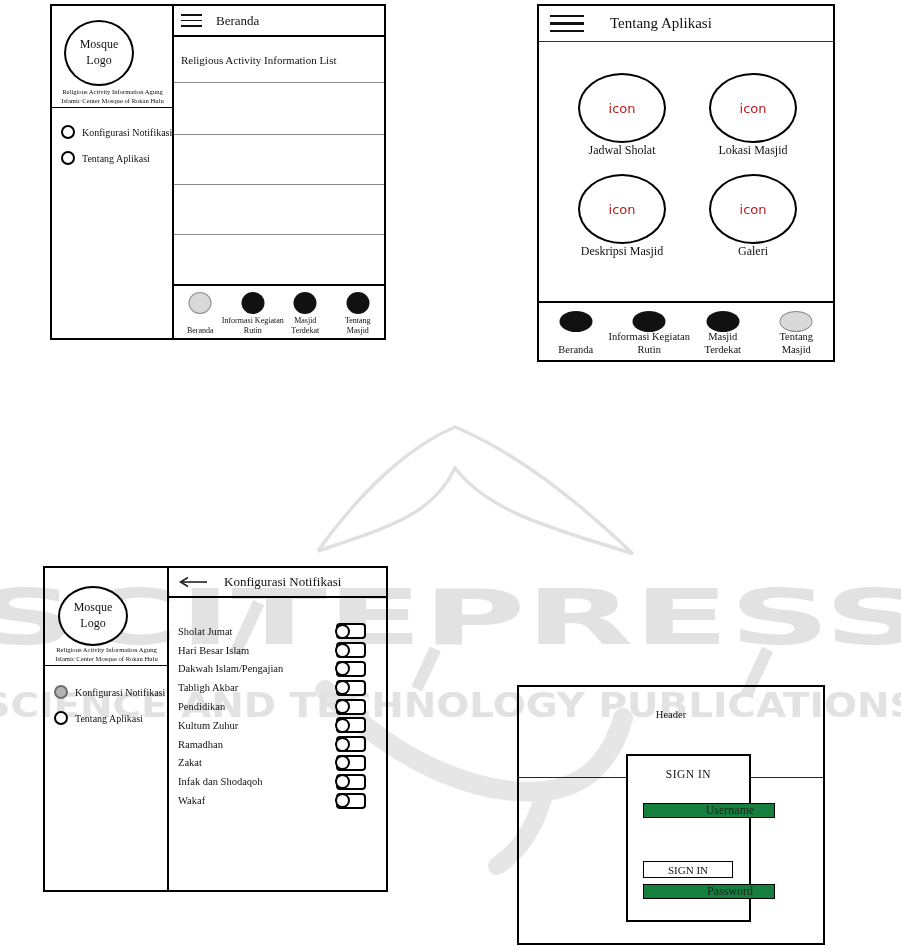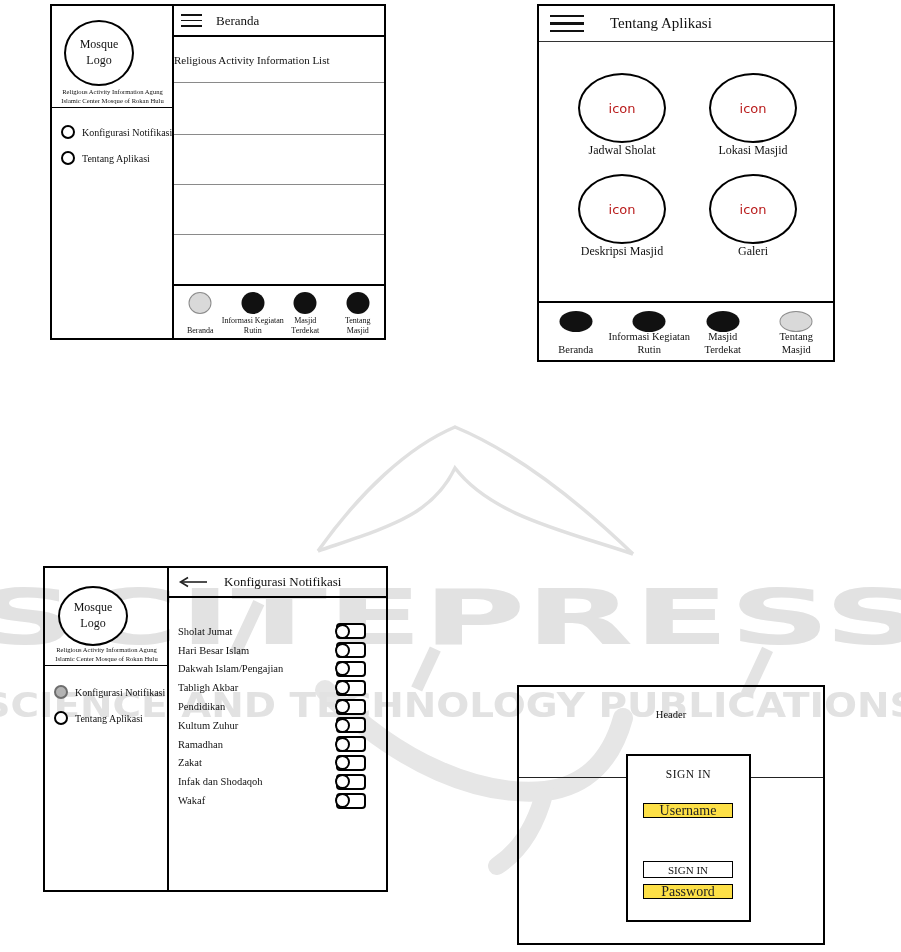--- a/index.html
+++ b/index.html
@@ -26,21 +26,21 @@
   .burger i{display:block;background:#111;}
   .title{white-space:nowrap;}
   
   #pA .main{position:absolute;left:122px;top:0;right:0;bottom:0;}
   #pA .mainhead{left:0;right:0;top:0;height:31px;border-bottom:2px solid #000;}
   #pA .burger{width:21px;height:13px;margin-left:7px;}
   #pA .burger i{height:1.7px;}
   #pA .title{margin-left:14px;font-size:13px;}
   .rowline{position:absolute;left:0;right:0;border-bottom:1px solid #8a8a8a;}
   #pA .listrow1{position:absolute;left:0;right:0;top:31px;height:46px;display:flex;align-items:center;
-       border-bottom:1px solid #8a8a8a;font-size:11px;box-sizing:border-box;}
+       border-bottom:1px solid #8a8a8a;font-size:11px;padding-left:7px;box-sizing:border-box;}
   .navbar{position:absolute;left:0;right:0;bottom:0;border-top:2px solid #000;display:flex;}
   .nav-item{position:relative;flex:1 1 0;cursor:pointer;}
   .dot{position:absolute;left:50%;transform:translateX(-50%);border-radius:50%;background:#111;}
   .dot.gray{background:#d9d9d9;border:1.5px solid #8c8c8c;box-sizing:border-box;}
   .nav-lbl{position:absolute;left:50%;transform:translateX(-50%);display:flex;align-items:flex-end;
       justify-content:center;text-align:center;white-space:pre-line;line-height:1.18;}
   #pA .dot{top:6px;width:23px;height:22px;}
   #pA .nav-lbl{top:27px;height:22px;width:70px;font-size:8px;}
   
   #pB .mainhead{left:0;right:0;top:0;height:36px;border-bottom:1.5px solid #333;}
@@ -67,22 +67,22 @@
   .toggle{position:relative;width:26px;height:12px;border:2px solid #000;border-radius:4px;
       background:#fff;margin-right:20px;flex:0 0 auto;cursor:pointer;}
   .knob{position:absolute;left:-3px;top:-1.5px;width:11px;height:11px;border:2px solid #000;
       border-radius:50%;background:#fff;}
   
   #pD .header-lbl{position:absolute;left:0;right:0;top:22px;text-align:center;font-size:10.5px;}
   #pD .hdiv{position:absolute;left:0;right:0;top:90px;border-top:1.5px solid #222;}
   .card{position:absolute;left:107px;top:67px;width:121px;height:164px;border:2px solid #000;
       background:#fff;z-index:3;}
   .card-title{margin-top:12px;text-align:center;font-size:11.5px;letter-spacing:.5px;}
-  .field{position:absolute;left:15px;width:88px;height:13px;border:1.5px solid #000;background:#fde047;
-      display:flex;align-items:center;justify-content:center;font-size:14px;color:#222;cursor:text;}
+  .field{position:absolute;left:15px;width:88px;height:13px;border:1.5px solid #000;background:#15803d;
+      display:flex;align-items:center;justify-content:center;font-size:12px;color:#222;cursor:text;padding-left:42px;}
   .btn{position:absolute;left:15px;width:88px;height:15px;border:1.5px solid #000;background:#fff;
       display:flex;align-items:center;justify-content:center;font-size:11px;cursor:pointer;}
 </style>
 </head>
 <body>
 
 <div class="page">
 
   <svg class="wm" width="901" height="952" viewBox="0 0 901 952">
     <g stroke="#e0e0e0" stroke-width="3.5" fill="none">

